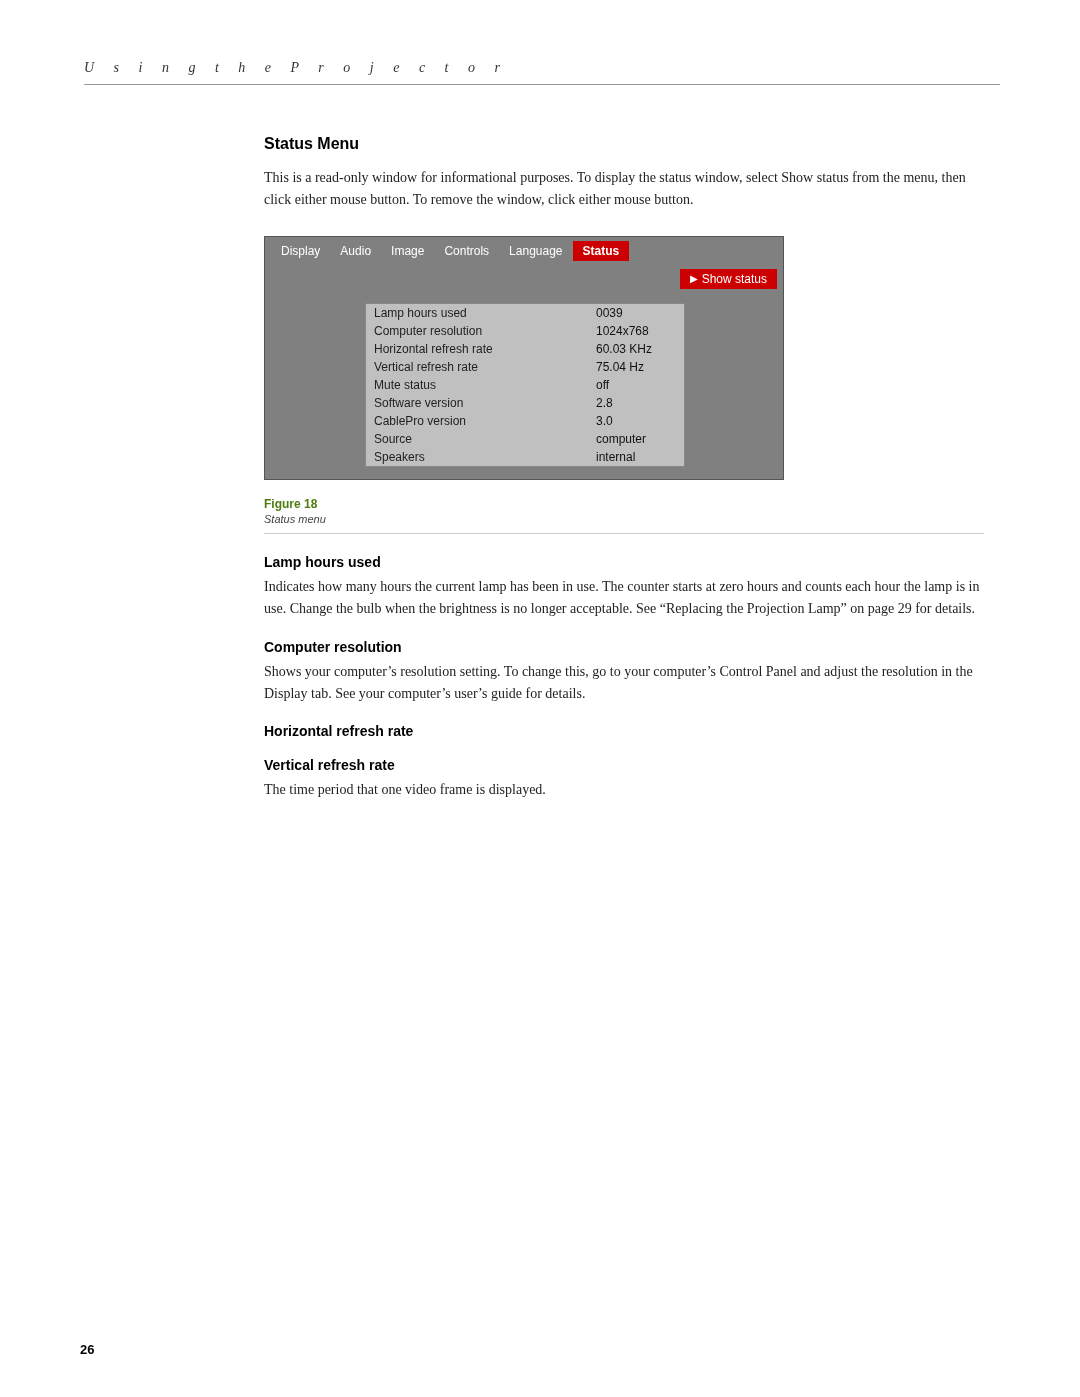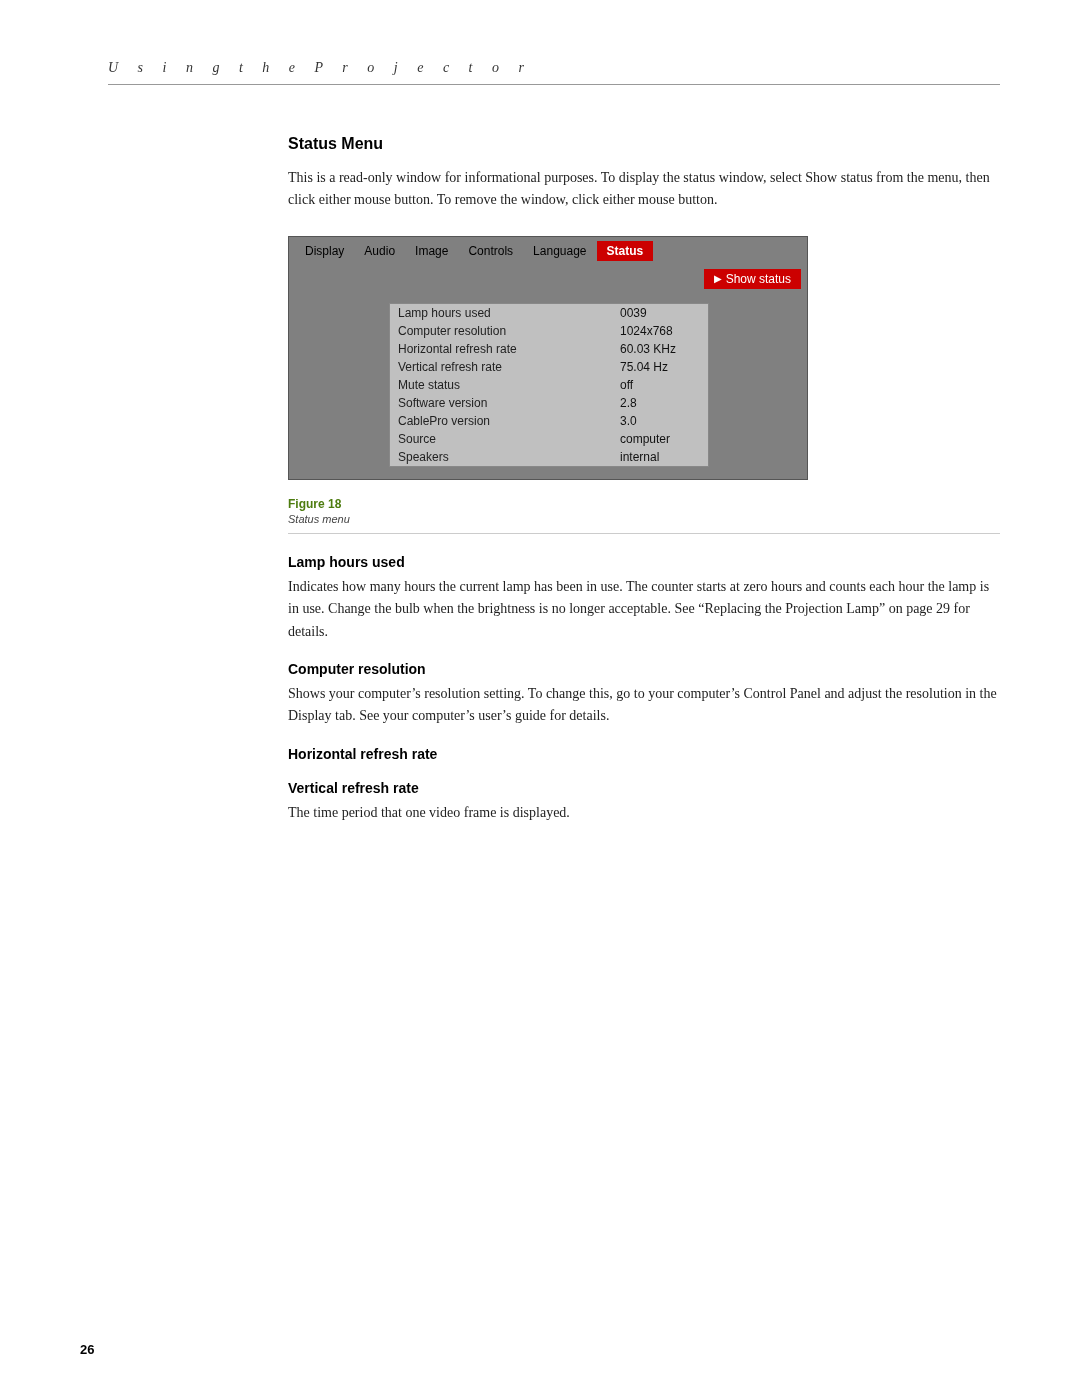--- a/index.html
+++ b/index.html
@@ -8,21 +8,21 @@
       font-family: Georgia, 'Times New Roman', serif;
       width: 1080px;
       min-height: 1397px;
       position: relative;
       color: #000;
     }
 
     .page-container {
       width: 1080px;
       min-height: 1397px;
-      padding: 60px 80px 60px 108px;
+      padding: 60px 80px 60px 84px;
       position: relative;
     }
 
     
     .page-header {
       display: flex;
       align-items: center;
       margin-bottom: 50px;
       padding-bottom: 8px;
       border-bottom: 1px solid #999;
@@ -70,21 +70,21 @@
     
     .menu-bar {
       display: flex;
       align-items: center;
       background: #808080;
       padding: 4px 6px;
     }
     .menu-item {
       font-family: Arial, sans-serif;
       font-size: 12px;
-      color: #000000;
+      color: #ffffff;
       padding: 3px 10px;
       cursor: default;
     }
     .menu-item.active {
       background: #cc0000;
       color: #fff;
       font-weight: bold;
     }
 
     

